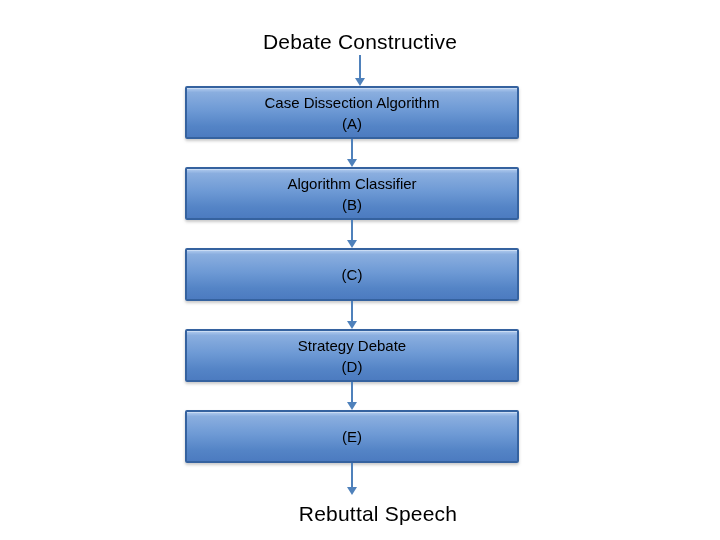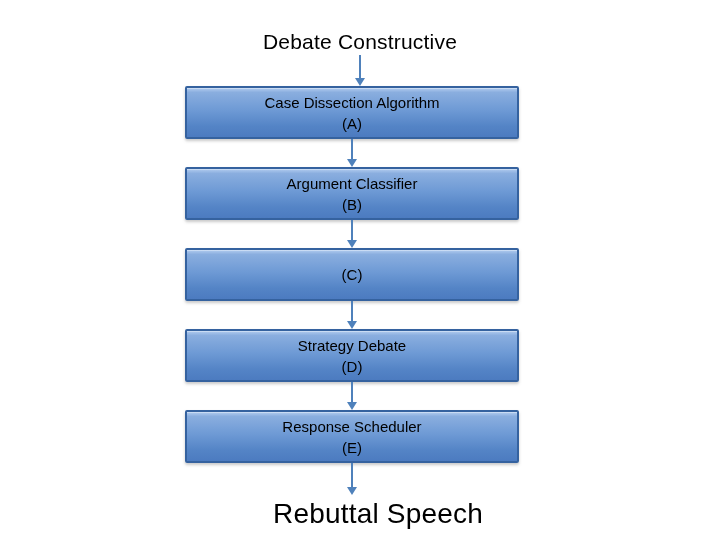--- a/index.html
+++ b/index.html
@@ -55,21 +55,21 @@
     color: var(--text, #000000);
   }
   .node-label, .node-id {
     font-size: 15px;
     line-height: 21px;
     text-align: center;
   }
   .flow-footer {
     margin-left: 36px;
     margin-top: 6px;
-    font-size: 28px;
+    font-size: 21px;
     line-height: 26px;
     color: var(--text, #000000);
     letter-spacing: 0.2px;
   }
 </style>
 </head>
 <body>
 
 <div class="canvas">
 
@@ -84,21 +84,21 @@
     <div class="node-label">Case Dissection Algorithm</div>
     <div class="node-id">(A)</div>
   </div>
 
   <div class="arrow arrow-mid">
     <div class="stem"></div>
     <div class="head"></div>
   </div>
 
   <div class="node">
-    <div class="node-label">Argument Classifier</div>
+    <div class="node-label">Algorithm Classifier</div>
     <div class="node-id">(B)</div>
   </div>
 
   <div class="arrow arrow-mid">
     <div class="stem"></div>
     <div class="head"></div>
   </div>
 
   <div class="node">
     <div class="node-id">(C)</div>
@@ -113,21 +113,20 @@
     <div class="node-label">Strategy Debate</div>
     <div class="node-id">(D)</div>
   </div>
 
   <div class="arrow arrow-mid">
     <div class="stem"></div>
     <div class="head"></div>
   </div>
 
   <div class="node">
-    <div class="node-label">Response Scheduler</div>
     <div class="node-id">(E)</div>
   </div>
 
   <div class="arrow arrow-last">
     <div class="stem"></div>
     <div class="head"></div>
   </div>
 
   <div class="flow-footer">Rebuttal Speech</div>
 

